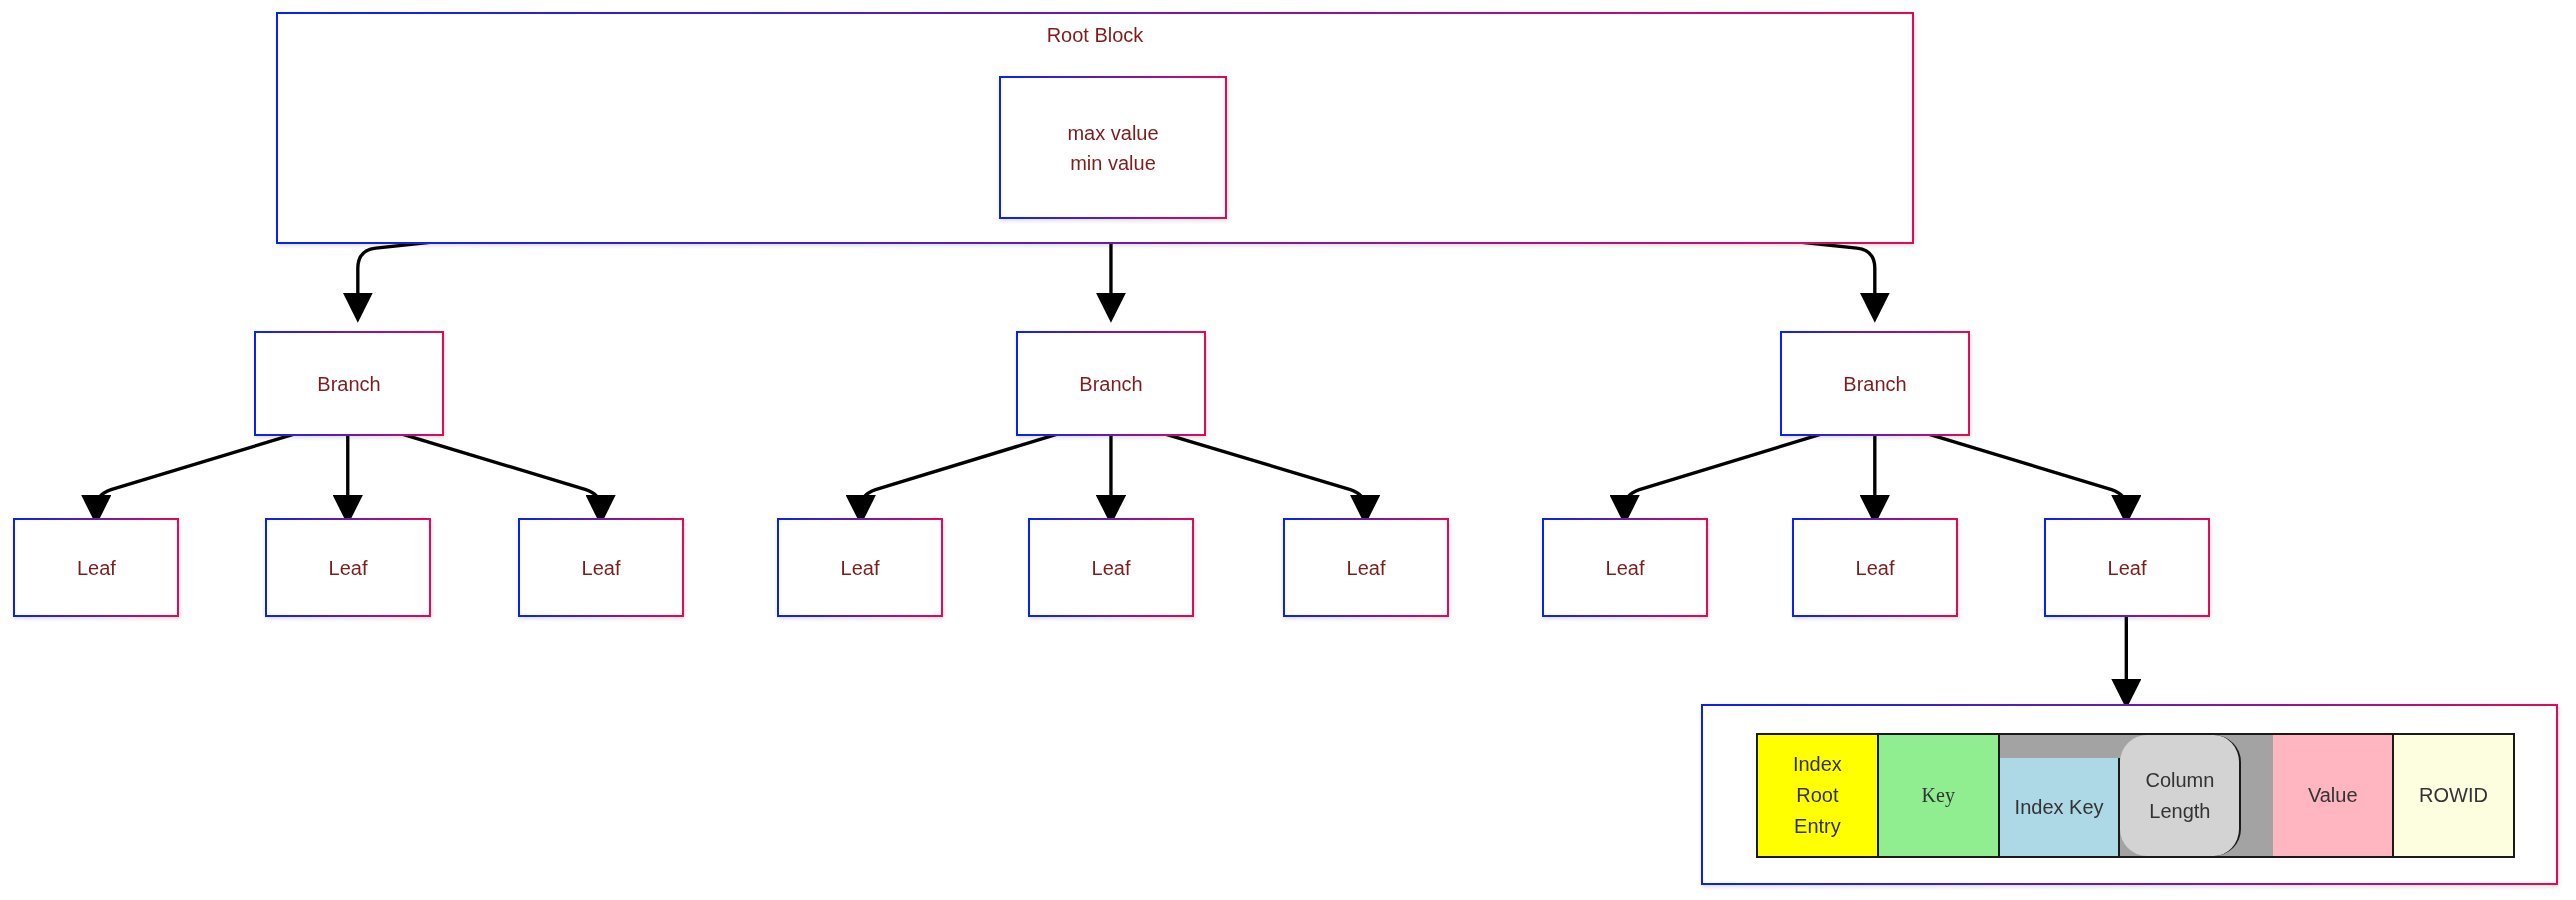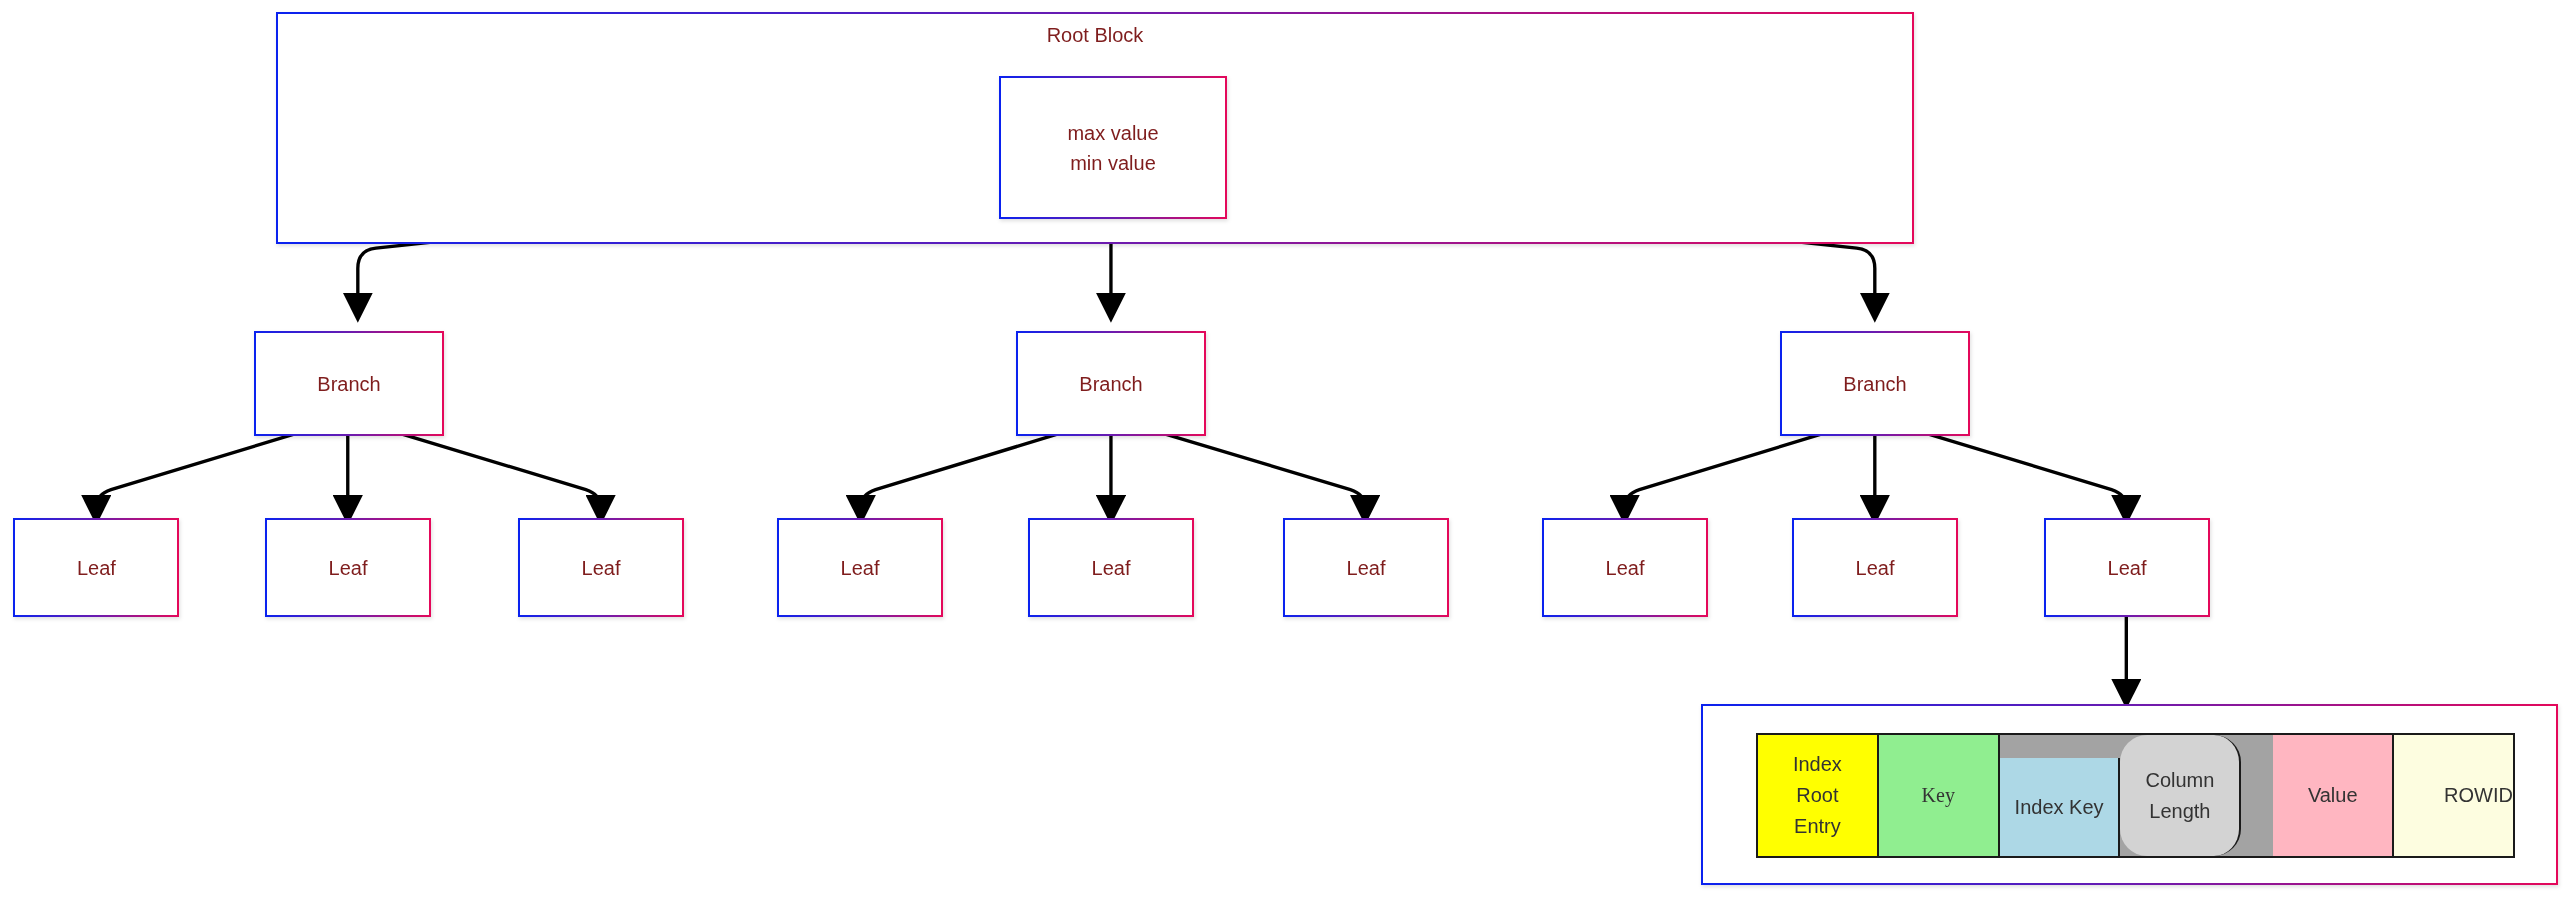--- a/index.html
+++ b/index.html
@@ -78,21 +78,21 @@
     justify-content: center;
     flex-direction: column;
     font-size: 20px;
     line-height: 1.55;
     color: #333333;
     text-align: center;
     border-right: 2px solid #1a1a1a;
     white-space: nowrap;
     overflow: hidden;
   }
-  #index-strip .cell:last-child { border-right: none; align-items: flex-end; }
+  #index-strip .cell:last-child { border-right: none; }
   #index-strip .cell span { display: block; }
 </style>
 </head>
 <body>
 
 <div id="stage">
 
   <svg id="edges" viewBox="0 0 3840 1342" width="2576" height="900">
     <defs>
       <marker id="arrow" viewBox="0 0 12 12" refX="9" refY="6" markerWidth="9" markerHeight="9" orient="auto-start-reverse">

